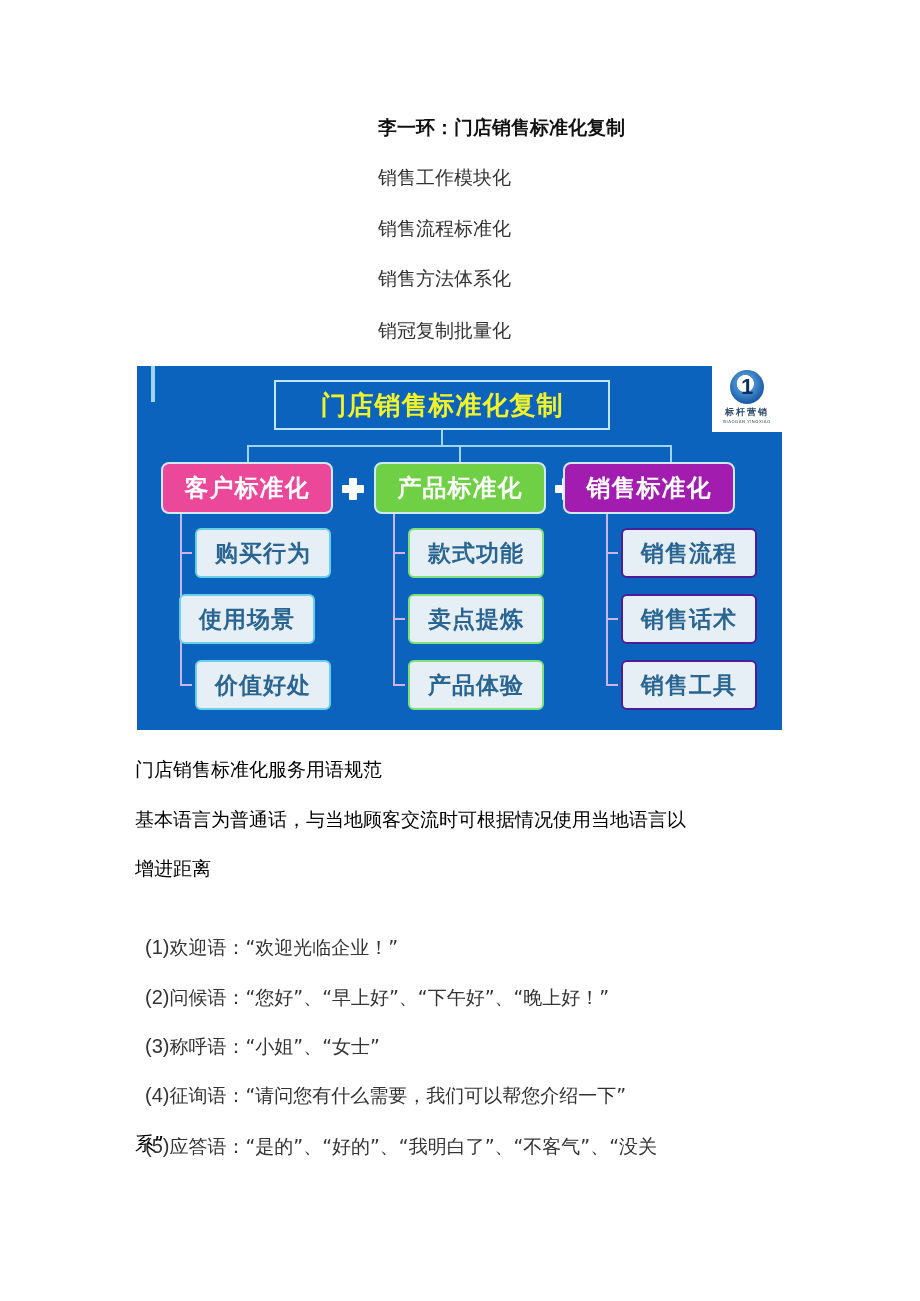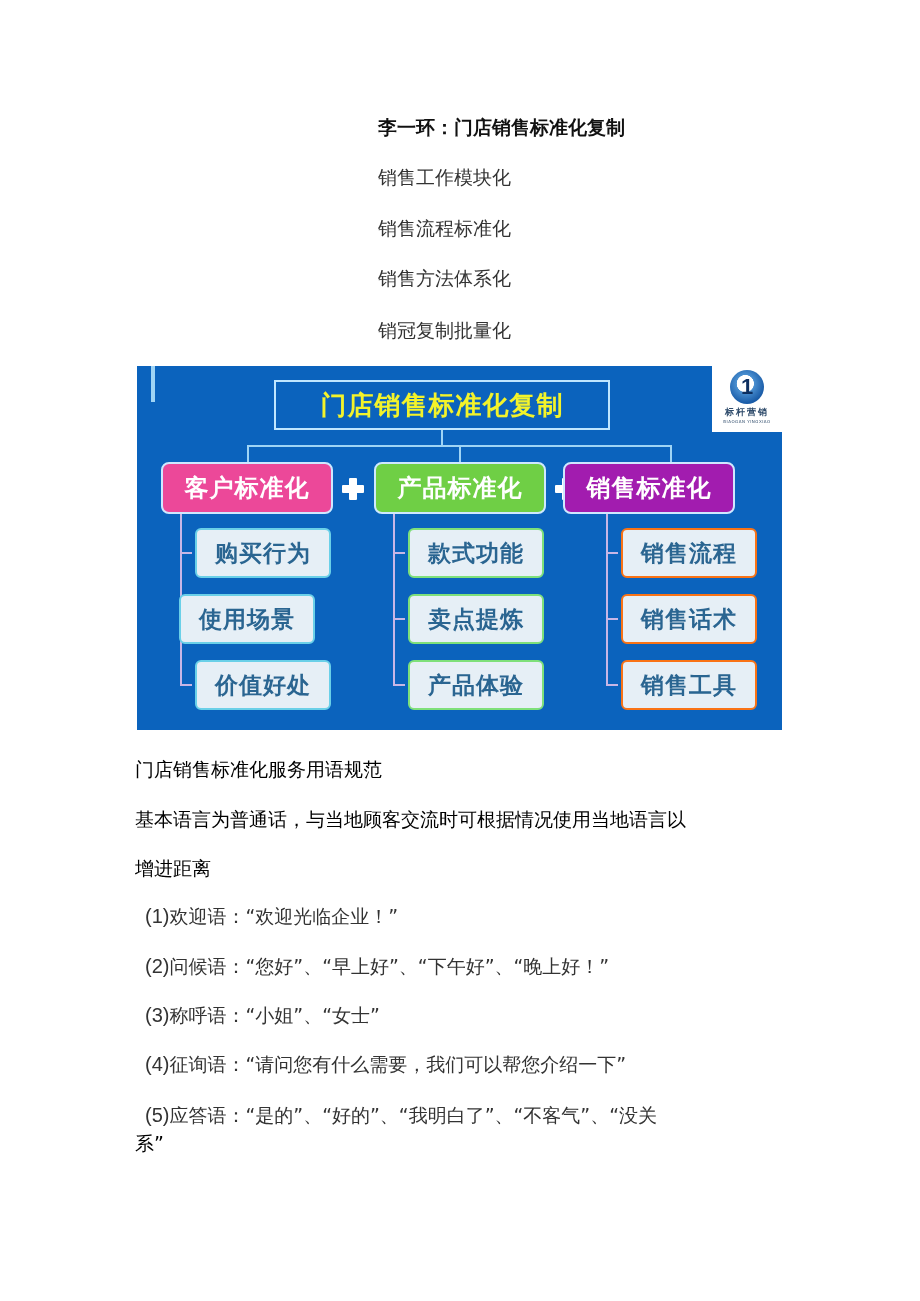--- a/index.html
+++ b/index.html
@@ -1,41 +1,41 @@
 <!DOCTYPE html>
 <html><head>
 <meta charset="utf-8">
 <style>
   html, body { margin:0; padding:0; background:#ffffff; }
   body { width:920px; height:1301px; position:relative; font-family:"DejaVu Sans","Liberation Sans",sans-serif; color:#222; overflow:hidden; }
   .abs { position:absolute; }
   .intro { left:378px; font-size:19px; line-height:24px; color:#333; white-space:nowrap;text-align:right; }
   .intro.bold { font-weight:bold; color:#111; }
   .para { left:135px; font-size:19px; line-height:24px; color:#000000; white-space:nowrap; }
-  .item { left:145px; font-size:19px; line-height:24px; color:#333; white-space:nowrap; }
+  .item { left:145px; font-size:19px; line-height:24px; color:#333; white-space:nowrap;margin-top:31px; }
   .item .num { font-family:"Liberation Sans",sans-serif; font-size:20px; }
 
   
   .diagram { left:137px; top:366px; width:645px; height:364px; background:#0b63bd; overflow:hidden; }
   .d-stripe { position:absolute; left:14px; top:0; width:4px; height:36px; background:#9fd4f5; }
   .d-title { position:absolute; left:137px; top:14px; width:336px; height:50px; border:2px solid #bfe6ff; box-sizing:border-box; display:flex; align-items:center; justify-content:center; color:#f3f32a; font-weight:bold; font-size:26px; letter-spacing:1px; }
   .d-line { position:absolute; background:#9fd4f5; }
   .d-logo { position:absolute; right:0; top:0; width:70px; height:66px; background:#ffffff; display:flex; flex-direction:column; align-items:center; justify-content:flex-start; }
   .d-logo .circ { width:34px; height:34px; margin-top:4px; border-radius:50%; background:radial-gradient(circle at 45% 40%, #ffffff 30%, #4a8fd0 32%, #1a5ca8 70%); display:flex; align-items:center; justify-content:center; color:#0d2e5f; font-weight:bold; font-size:22px; font-family:"Liberation Sans",sans-serif; }
   .d-logo .cn { font-size:9px; color:#2d4a6a; font-weight:bold; letter-spacing:2px; margin-top:2px; }
   .d-logo .en { font-size:4px; color:#2d4a6a; letter-spacing:0.5px; }
   .d-head { position:absolute; top:96px; width:172px; height:52px; border-radius:8px; border:2px solid #cfe8ff; box-sizing:border-box; display:flex; align-items:center; justify-content:center; color:#fff; font-weight:bold; font-size:24px; letter-spacing:1px; }
   .d-plus { position:absolute; top:112px; width:22px; height:22px; }
   .d-plus::before, .d-plus::after { content:""; position:absolute; background:#fff; border-radius:1px; }
   .d-plus::before { left:7px; top:0; width:8px; height:22px; }
   .d-plus::after { left:0; top:7px; width:22px; height:8px; }
   .d-sub { position:absolute; width:136px; height:50px; border-radius:6px; background:#e6eff6; box-sizing:border-box; display:flex; align-items:center; justify-content:center; color:#2a6591; font-weight:bold; font-size:23px; letter-spacing:1px; }
   .d-sub.c1 { border:2px solid #6ad0e8; }
   .d-sub.c2 { border:2px solid #7ee07a; }
-  .d-sub.c3 { border:2px solid #f97316; }
+  .d-sub.c3 { border:2px solid #4c1d95; }
   .d-vline { position:absolute; width:2px; background:#c8b6e6; }
   .d-tick { position:absolute; height:2px; width:12px; background:#c8b6e6; }
 </style>
 </head>
 <body>
 
 <div class="abs intro bold" style="top:115px;">李一环：门店销售标准化复制</div>
 <div class="abs intro" style="top:165px;">销售工作模块化</div>
 <div class="abs intro" style="top:216px;">销售流程标准化</div>
 <div class="abs intro" style="top:266px;">销售方法体系化</div>

